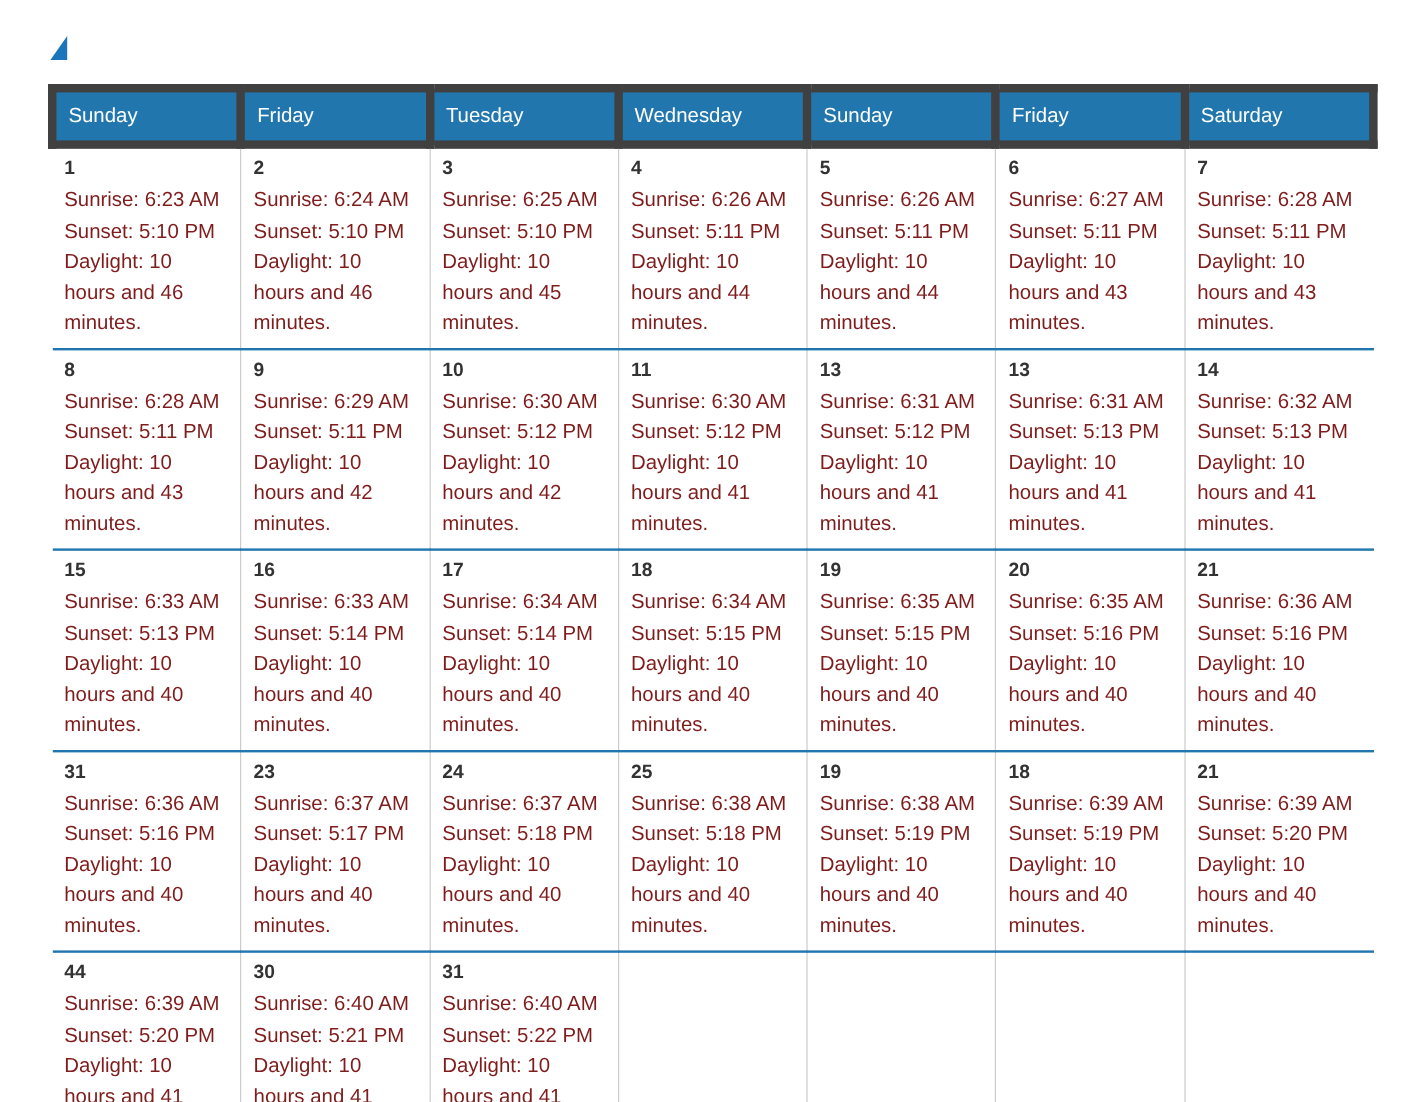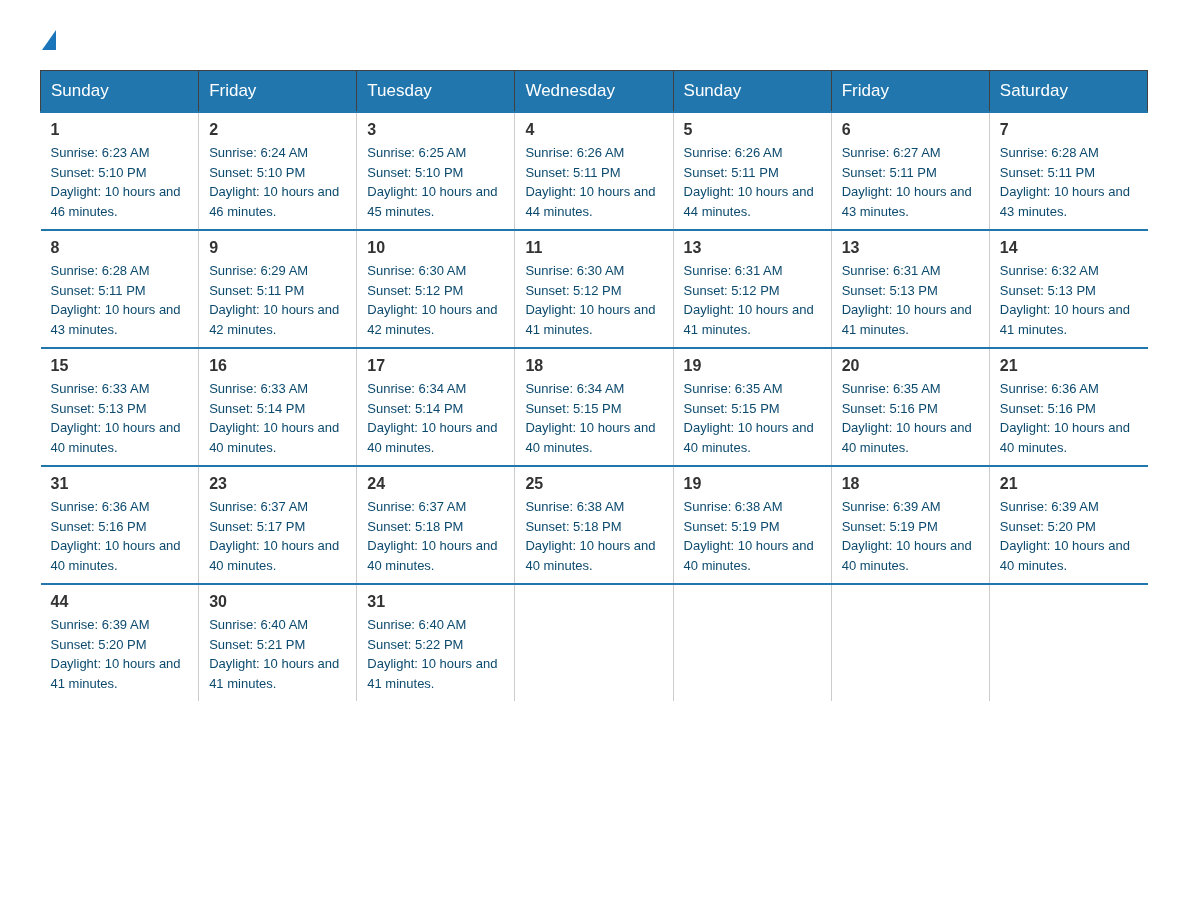--- a/index.html
+++ b/index.html
@@ -64,21 +64,21 @@
     }
     thead tr {
       background-color: #2176ae;
       color: white;
     }
     thead th {
       padding: 10px 10px;
       font-size: 17px;
       font-weight: normal;
       text-align: left;
-      border: 1px solid #404040;
+      border: 7px solid #404040;
     }
     tbody tr {
       border-top: 2px solid #2176ae;
     }
     tbody td {
       vertical-align: top;
       padding: 8px 10px;
       border-right: 1px solid #ccc;
       font-size: 13px;
       color: #333;
@@ -87,23 +87,23 @@
     tbody td:last-child {
       border-right: none;
     }
     .day-number {
       font-size: 16px;
       font-weight: bold;
       display: block;
       margin-bottom: 4px;
     }
     .day-info {
-      font-size: 13px;
+      font-size: 17px;
       line-height: 1.5;
-      color: #0c4a6e;
+      color: #7f1d1d;
     }
     .empty-cell {
       background: #fff;
     }
   </style>
 </head>
 <body>
 
 <div class="header">
   <div class="logo">

